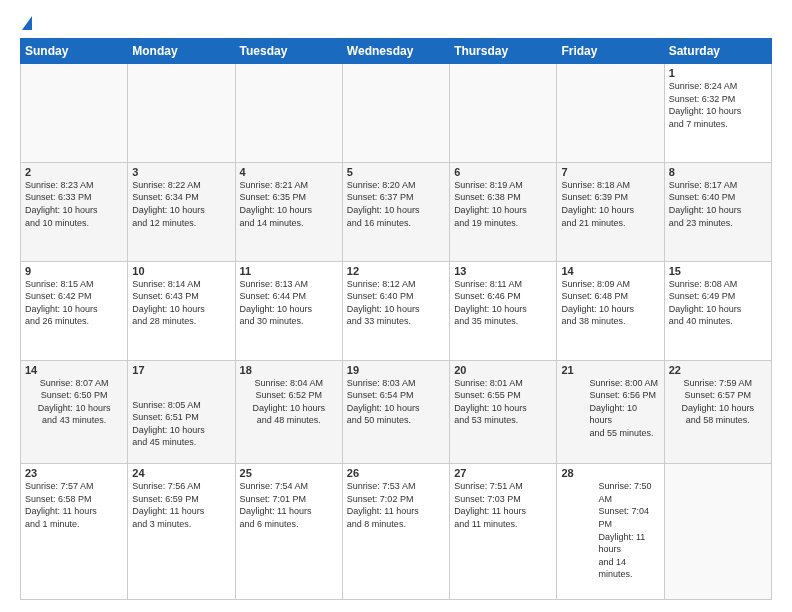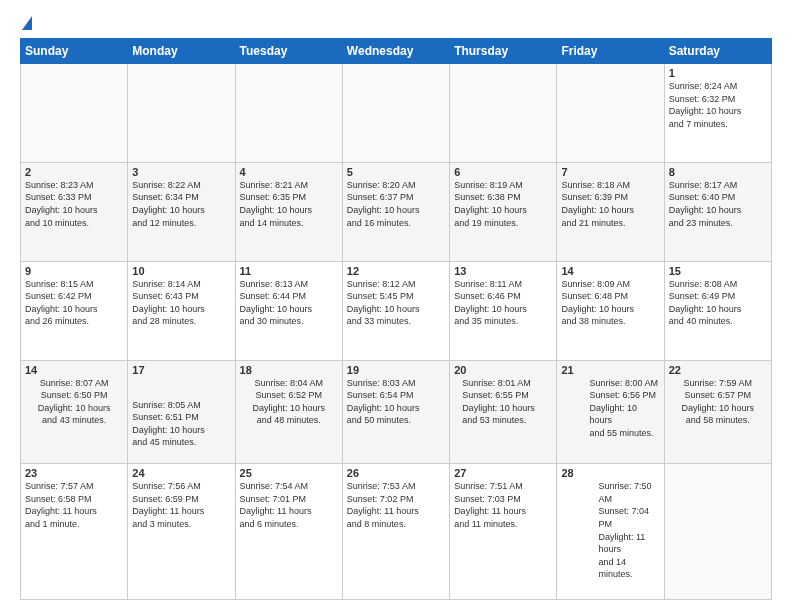--- a/index.html
+++ b/index.html
@@ -216,21 +216,21 @@
           <td>
             <span class="day-num">11</span>
             <div class="day-info" style="white-space: pre-line;">Sunrise: 8:13 AM
 Sunset: 6:44 PM
 Daylight: 10 hours
 and 30 minutes.</div>
           </td>
           <td>
             <span class="day-num">12</span>
             <div class="day-info" style="white-space: pre-line;">Sunrise: 8:12 AM
-Sunset: 5:45 PM
+Sunset: 6:40 PM
 Daylight: 10 hours
 and 33 minutes.</div>
           </td>
           <td>
             <span class="day-num">13</span>
             <div class="day-info" style="white-space: pre-line;">Sunrise: 8:11 AM
 Sunset: 6:46 PM
 Daylight: 10 hours
 and 35 minutes.</div>
           </td>
@@ -273,21 +273,21 @@
           </td>
           <td>
             <span class="day-num">19</span>
             <div class="day-info" style="white-space: pre-line;">Sunrise: 8:03 AM
 Sunset: 6:54 PM
 Daylight: 10 hours
 and 50 minutes.</div>
           </td>
           <td>
             <span class="day-num">20</span>
-            <div class="day-info" style="white-space: pre-line; margin-left: 8px;">Sunrise: 8:01 AM
+            <div class="day-info" style="white-space: pre-line;">Sunrise: 8:01 AM
 Sunset: 6:55 PM
 Daylight: 10 hours
 and 53 minutes.</div>
           </td>
           <td>
             <span class="day-num">21</span>
             <div class="day-info" style="white-space: pre-line; margin-left: 28px;">Sunrise: 8:00 AM
 Sunset: 6:56 PM
 Daylight: 10 hours
 and 55 minutes.</div>

